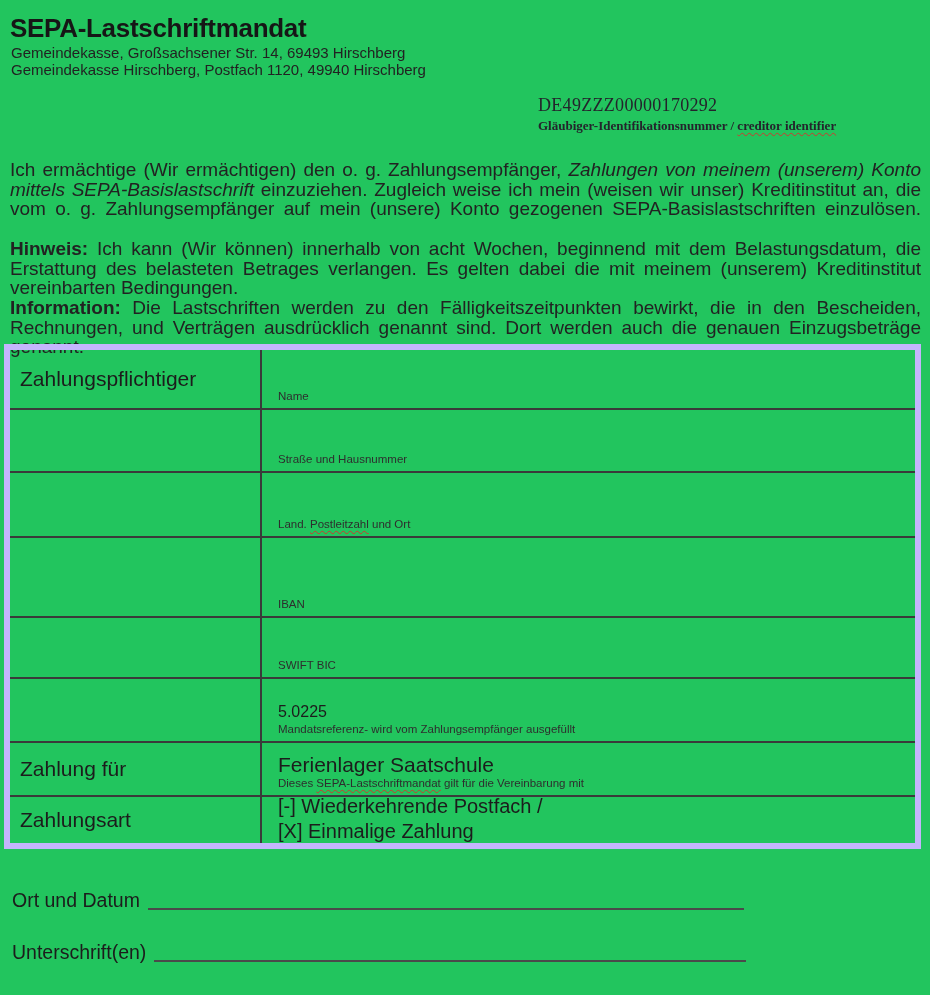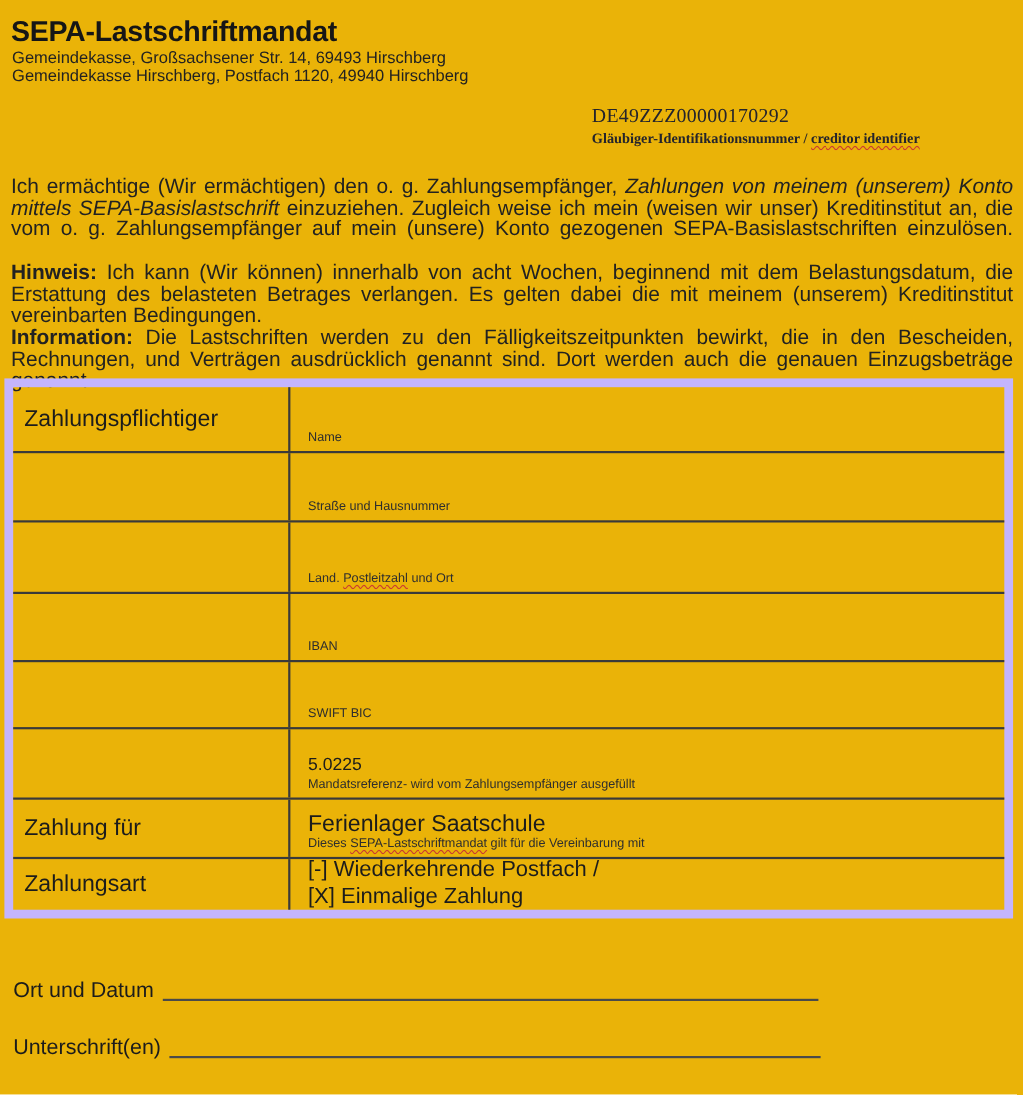--- a/index.html
+++ b/index.html
@@ -1,20 +1,20 @@
 <!DOCTYPE html>
 <html><head>
 <meta charset="utf-8">
 <style>
   html, body { margin: 0; padding: 0; background: #ffffff; }
   .page {
     position: relative;
     width: 930px;
     height: 995px;
-    background: #eab308;
+    background: #22c55e;
     font-family: "Liberation Sans", sans-serif;
     color: #1f1f1f;
     overflow: hidden;
   }
   .doc-title {
     position: absolute; left: 10px; top: 13px;
     font-size: 26px; font-weight: 700; letter-spacing: -0.3px;
     color: #161616;
   }
   .addr { position: absolute; left: 11px; font-size: 15px; color: #222; }
@@ -39,26 +39,26 @@
     color: #222;
   }
   .para1 { top: 160px; text-align-last: justify; }
   .para2 { top: 239px; }
   .para3 { top: 298px; }
   .para b { font-weight: 700; }
   .it { font-style: italic; }
 
   .mandate-table {
     position: absolute; left: 4px; top: 344px; width: 917px;
-    border: 8px solid #c4b5fd; box-sizing: border-box;
+    border: 6px solid #c4b5fd; box-sizing: border-box;
   }
   .trow { display: flex; box-sizing: border-box; border-top: 2px solid #3a3a3a; }
   .trow:first-child { border-top: none; }
   .r1 { height: 58px; } .r2 { height: 63px; } .r3 { height: 65px; }
-  .r4 { height: 62px; } .r5 { height: 61px; } .r6 { height: 64px; }
+  .r4 { height: 80px; } .r5 { height: 61px; } .r6 { height: 64px; }
   .r7 { height: 54px; } .r8 { height: 48px; justify-content: center; }
   .cell-l {
     width: 252px; box-sizing: border-box; border-right: 2px solid #3a3a3a;
     display: flex; align-items: center; padding: 2px 8px 2px 10px;
     font-size: 21px; color: #1c1c1c; flex-shrink: 0;
   }
   .cell-r {
     flex: 1; box-sizing: border-box; min-width: 0;
     display: flex; flex-direction: column; justify-content: flex-end;
     padding: 3px 10px 5px 16px;

